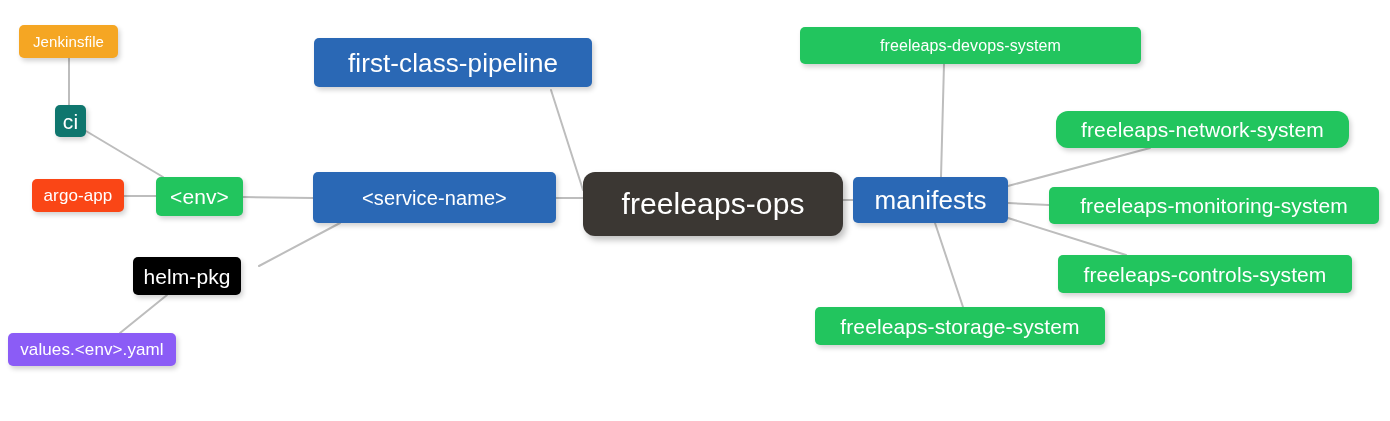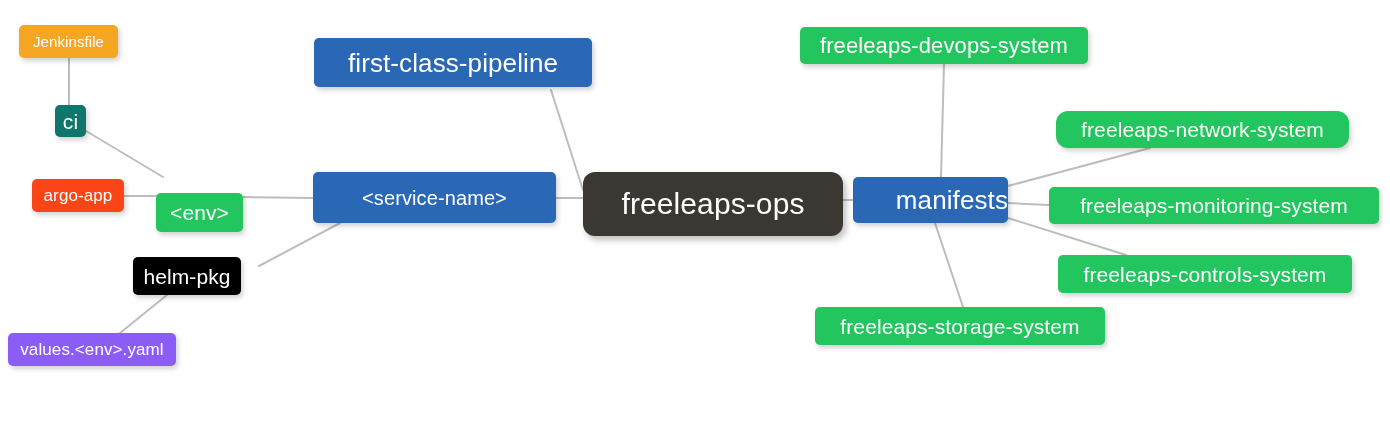--- a/index.html
+++ b/index.html
@@ -80,42 +80,42 @@
   <div id="node-layer">
       <div class="node root" style="left: 583px; top: 172px; width: 260px; height: 64px; background: rgb(59, 55, 51); font-size: 30px;">
         <span class="node-label">freeleaps-ops</span>
       </div>
       <div class="node" style="left: 314px; top: 38px; width: 278px; height: 49px; background: rgb(42, 104, 181); font-size: 26px;">
         <span class="node-label">first-class-pipeline</span>
       </div>
       <div class="node" style="left: 313px; top: 172px; width: 243px; height: 51px; background: rgb(42, 104, 181); font-size: 20px;">
         <span class="node-label">&lt;service-name&gt;</span>
       </div>
-      <div class="node" style="left: 156px; top: 177px; width: 87px; height: 39px; background: rgb(34, 197, 94); font-size: 21px; margin-top: 16px;">
+      <div class="node" style="left: 156px; top: 177px; width: 87px; height: 39px; background: rgb(34, 197, 94); font-size: 21px;">
         <span class="node-label">&lt;env&gt;</span>
       </div>
       <div class="node" style="left: 32px; top: 179px; width: 92px; height: 33px; background: rgb(250, 70, 22); font-size: 17px;">
         <span class="node-label">argo-app</span>
       </div>
       <div class="node" style="left: 55px; top: 105px; width: 31px; height: 32px; background: #0f766e; font-size: 21px;">
         <span class="node-label">ci</span>
       </div>
       <div class="node" style="left: 19px; top: 25px; width: 99px; height: 33px; background: rgb(245, 166, 35); font-size: 15px;">
         <span class="node-label">Jenkinsfile</span>
       </div>
       <div class="node" style="left: 133px; top: 257px; width: 108px; height: 38px; background: #000000; font-size: 21px;">
         <span class="node-label">helm-pkg</span>
       </div>
       <div class="node" style="left: 8px; top: 333px; width: 168px; height: 33px; background: #8b5cf6; font-size: 17px;">
         <span class="node-label">values.&lt;env&gt;.yaml</span>
       </div>
-      <div class="node" style="left: 853px; top: 177px; width: 155px; height: 46px; background: rgb(42, 104, 181); font-size: 26px; justify-content: flex-end;">
+      <div class="node" style="left: 853px; top: 177px; width: 155px; height: 46px; background: rgb(42, 104, 181); font-size: 26px;">
         <span class="node-label">manifests</span>
       </div>
-      <div class="node" style="left: 800px; top: 27px; width: 288px; height: 37px; background: rgb(34, 197, 94); font-size: 22px; text-align: right;">
+      <div class="node" style="left: 800px; top: 27px; width: 341px; height: 37px; background: rgb(34, 197, 94); font-size: 16px; text-align: right;">
         <span class="node-label">freeleaps-devops-system</span>
       </div>
       <div class="node" style="left: 1056px; top: 111px; width: 293px; height: 37px; background: rgb(34, 197, 94); font-size: 21px; border-radius: 12px;">
         <span class="node-label">freeleaps-network-system</span>
       </div>
       <div class="node" style="left: 1049px; top: 187px; width: 330px; height: 37px; background: rgb(34, 197, 94); font-size: 21px;">
         <span class="node-label">freeleaps-monitoring-system</span>
       </div>
       <div class="node" style="left: 1058px; top: 255px; width: 294px; height: 38px; background: rgb(34, 197, 94); font-size: 21px;">
         <span class="node-label">freeleaps-controls-system</span>

